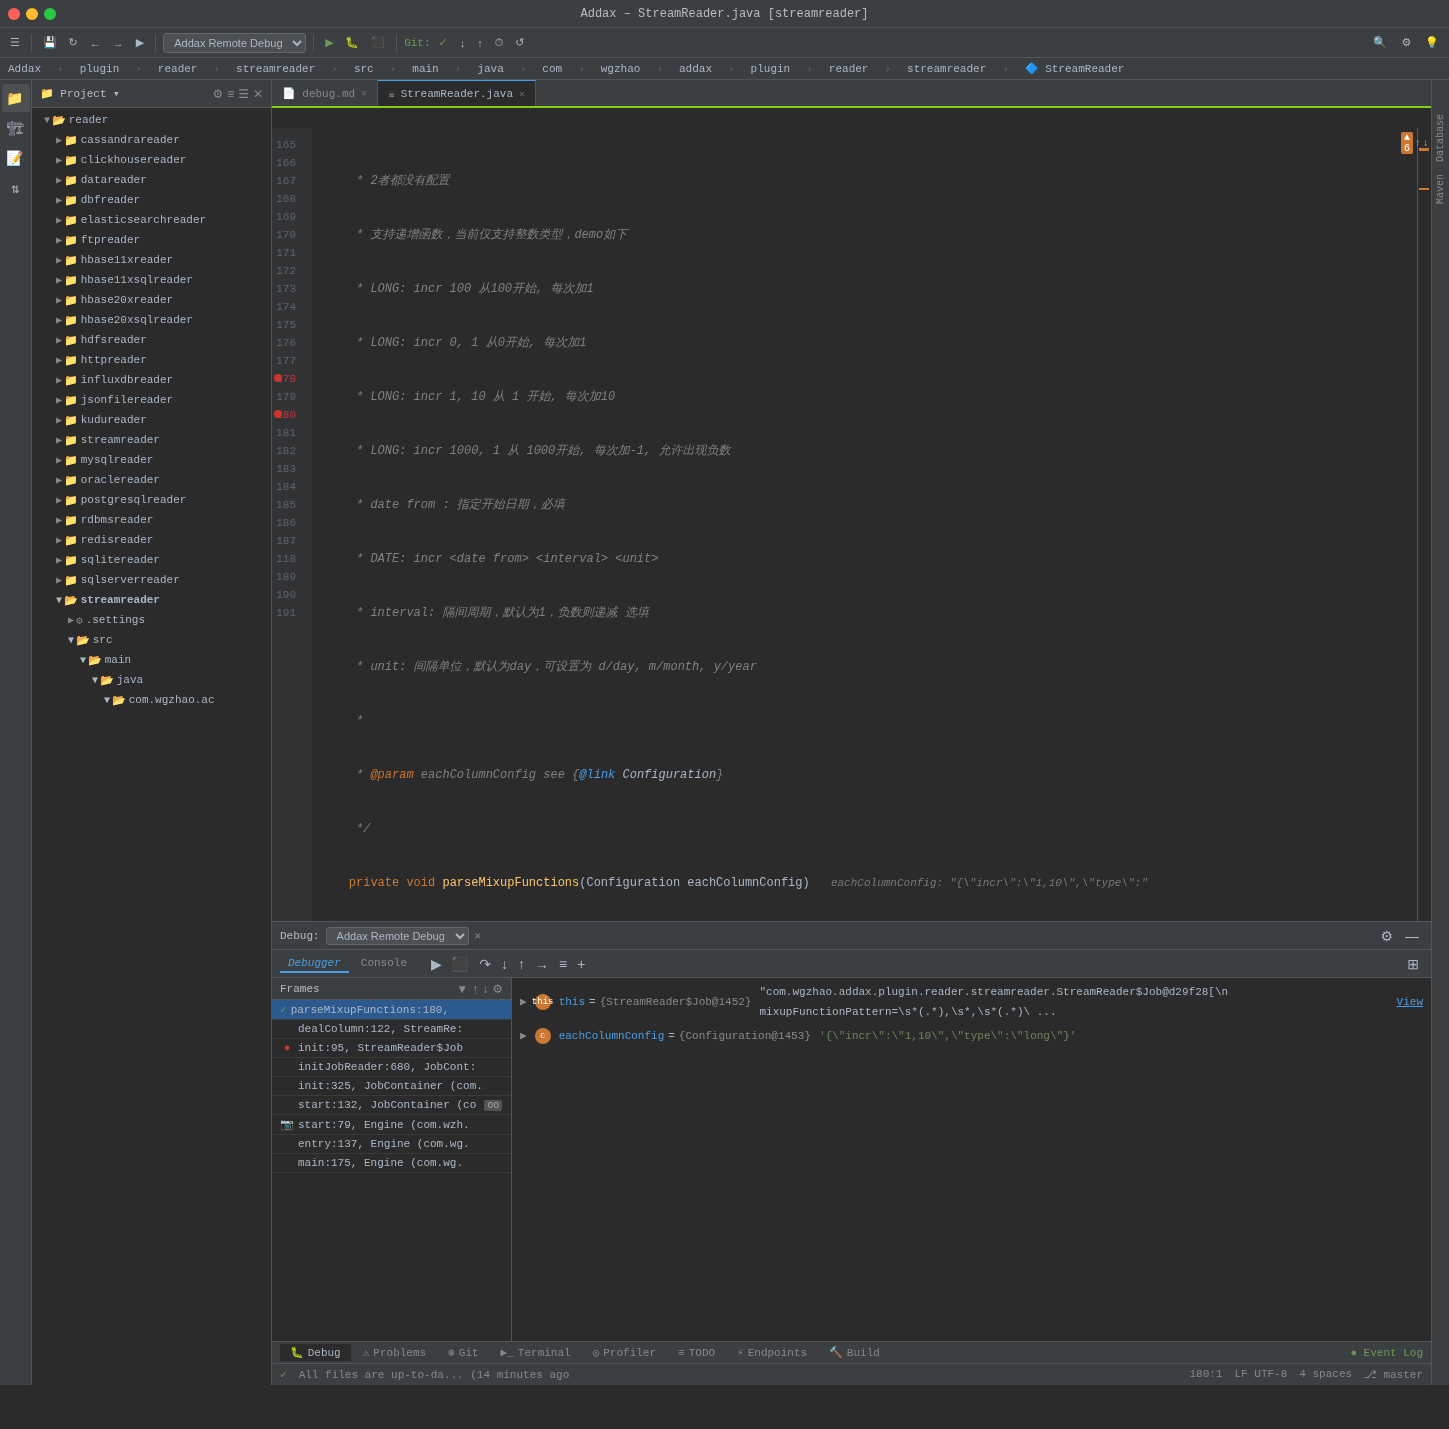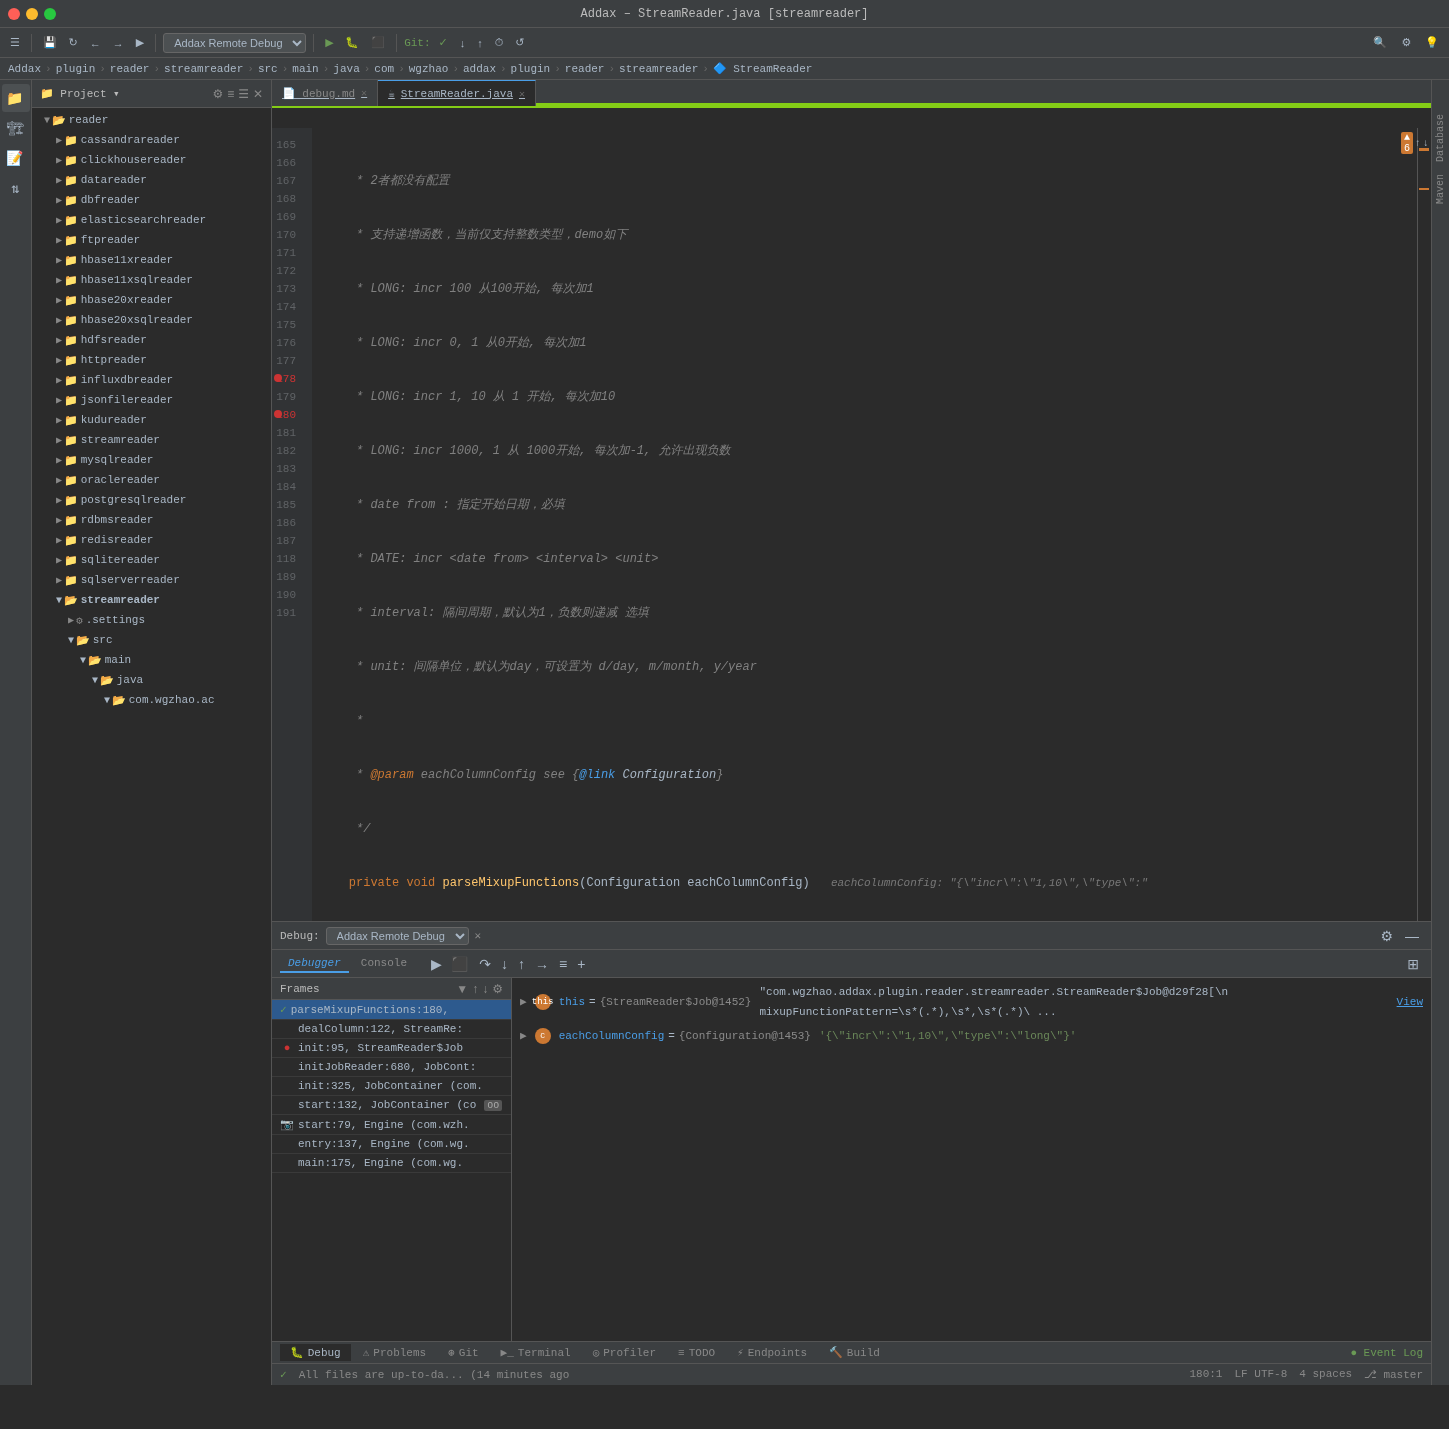--- a/index.html
+++ b/index.html
@@ -89,21 +89,21 @@
       align-items: center;
     }
 
     
     #nav-breadcrumb {
       height: 22px;
       background: #3c3f41;
       display: flex;
       align-items: center;
       padding: 0 8px;
-      gap: 4px;
+      gap: 16px;
       border-bottom: 1px solid #555;
       font-size: 11px;
       color: #888;
     }
     .nav-item { color: #a9b7c6; cursor: pointer; }
     .nav-sep { color: #666; }
 
     
     #main-layout {
       display: flex;
@@ -187,22 +187,22 @@
       flex-direction: column;
       background: #2b2b2b;
       overflow: hidden;
     }
 
     
     #tab-bar {
       height: 28px;
       background: #3c3f41;
       display: flex;
-      border-bottom: 5px solid #84cc16;
-      text-decoration: underline;
+      align-items: flex-end;
+      border-bottom: 2px solid #84cc16;
     }
     .editor-tab {
       height: 26px;
       padding: 0 10px;
       display: flex;
       align-items: center;
       gap: 6px;
       cursor: pointer;
       font-size: 11px;
       background: #3c3f41;

